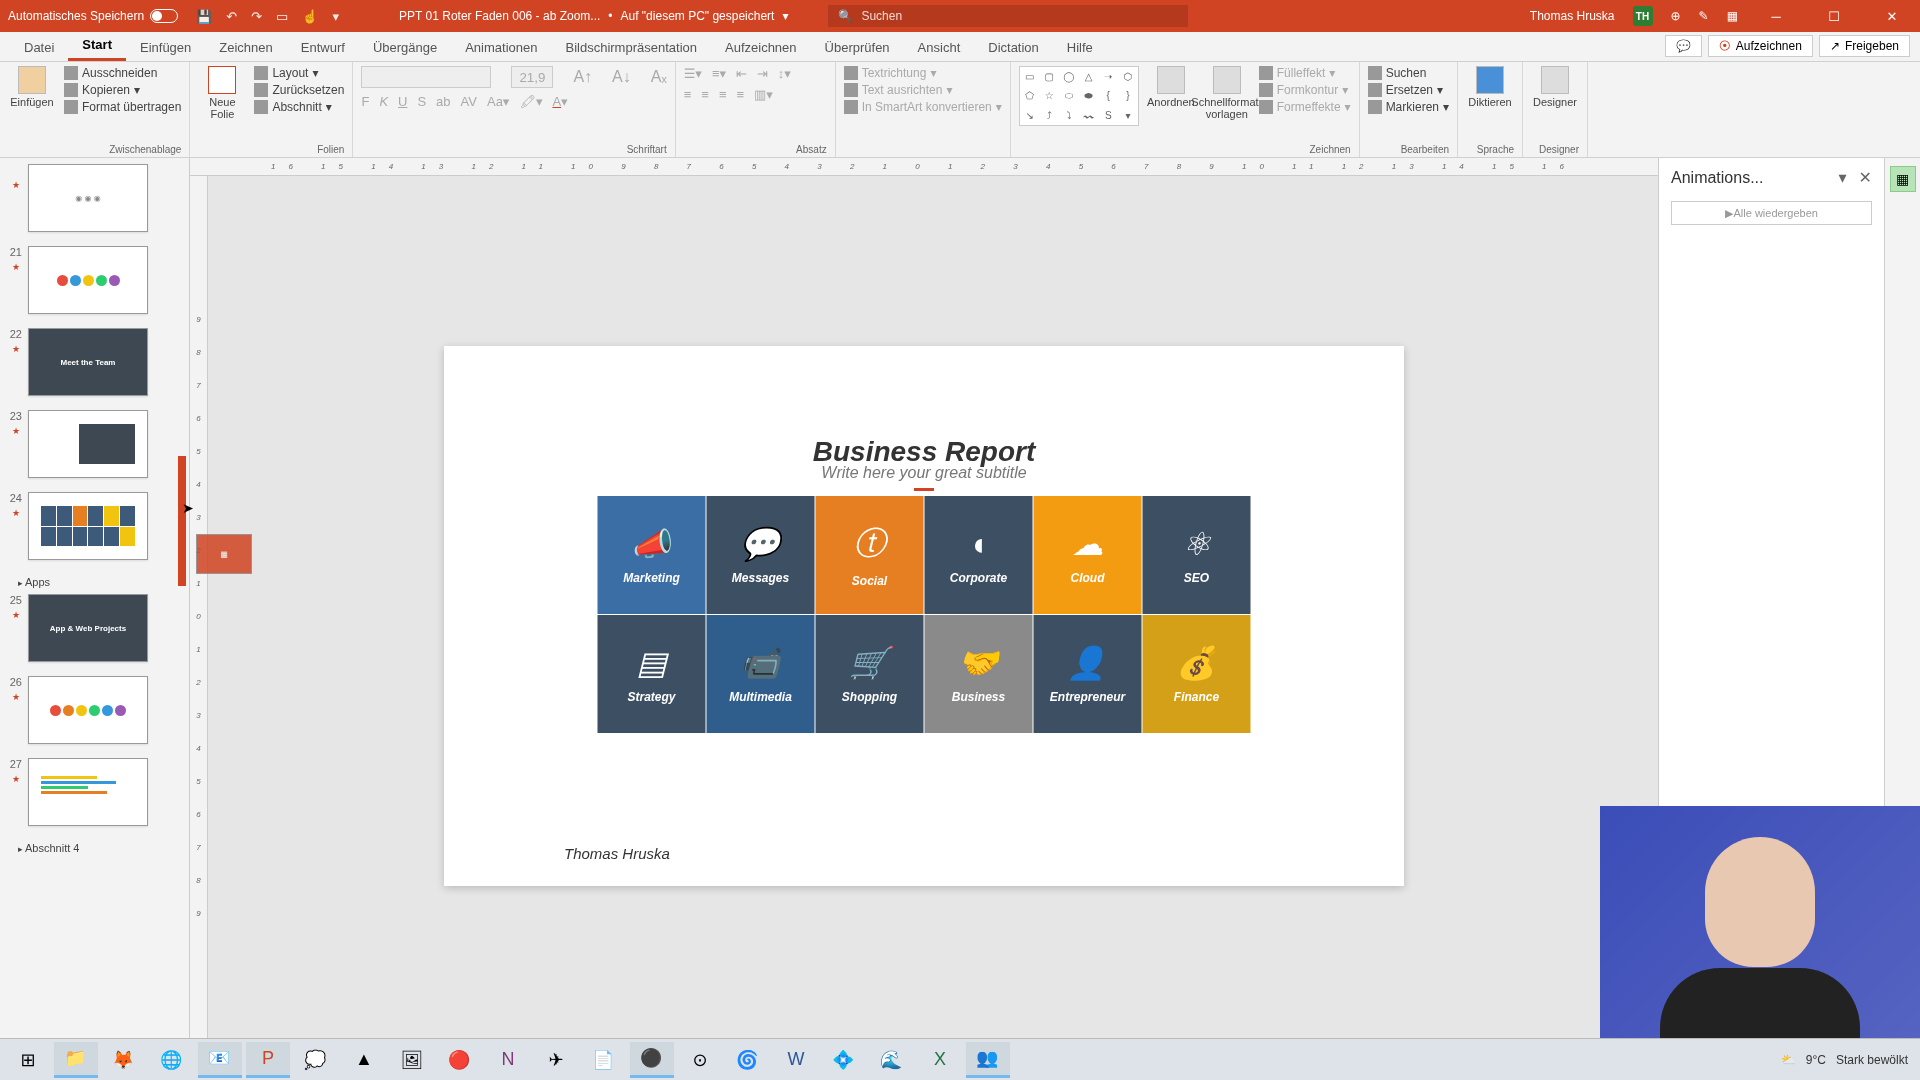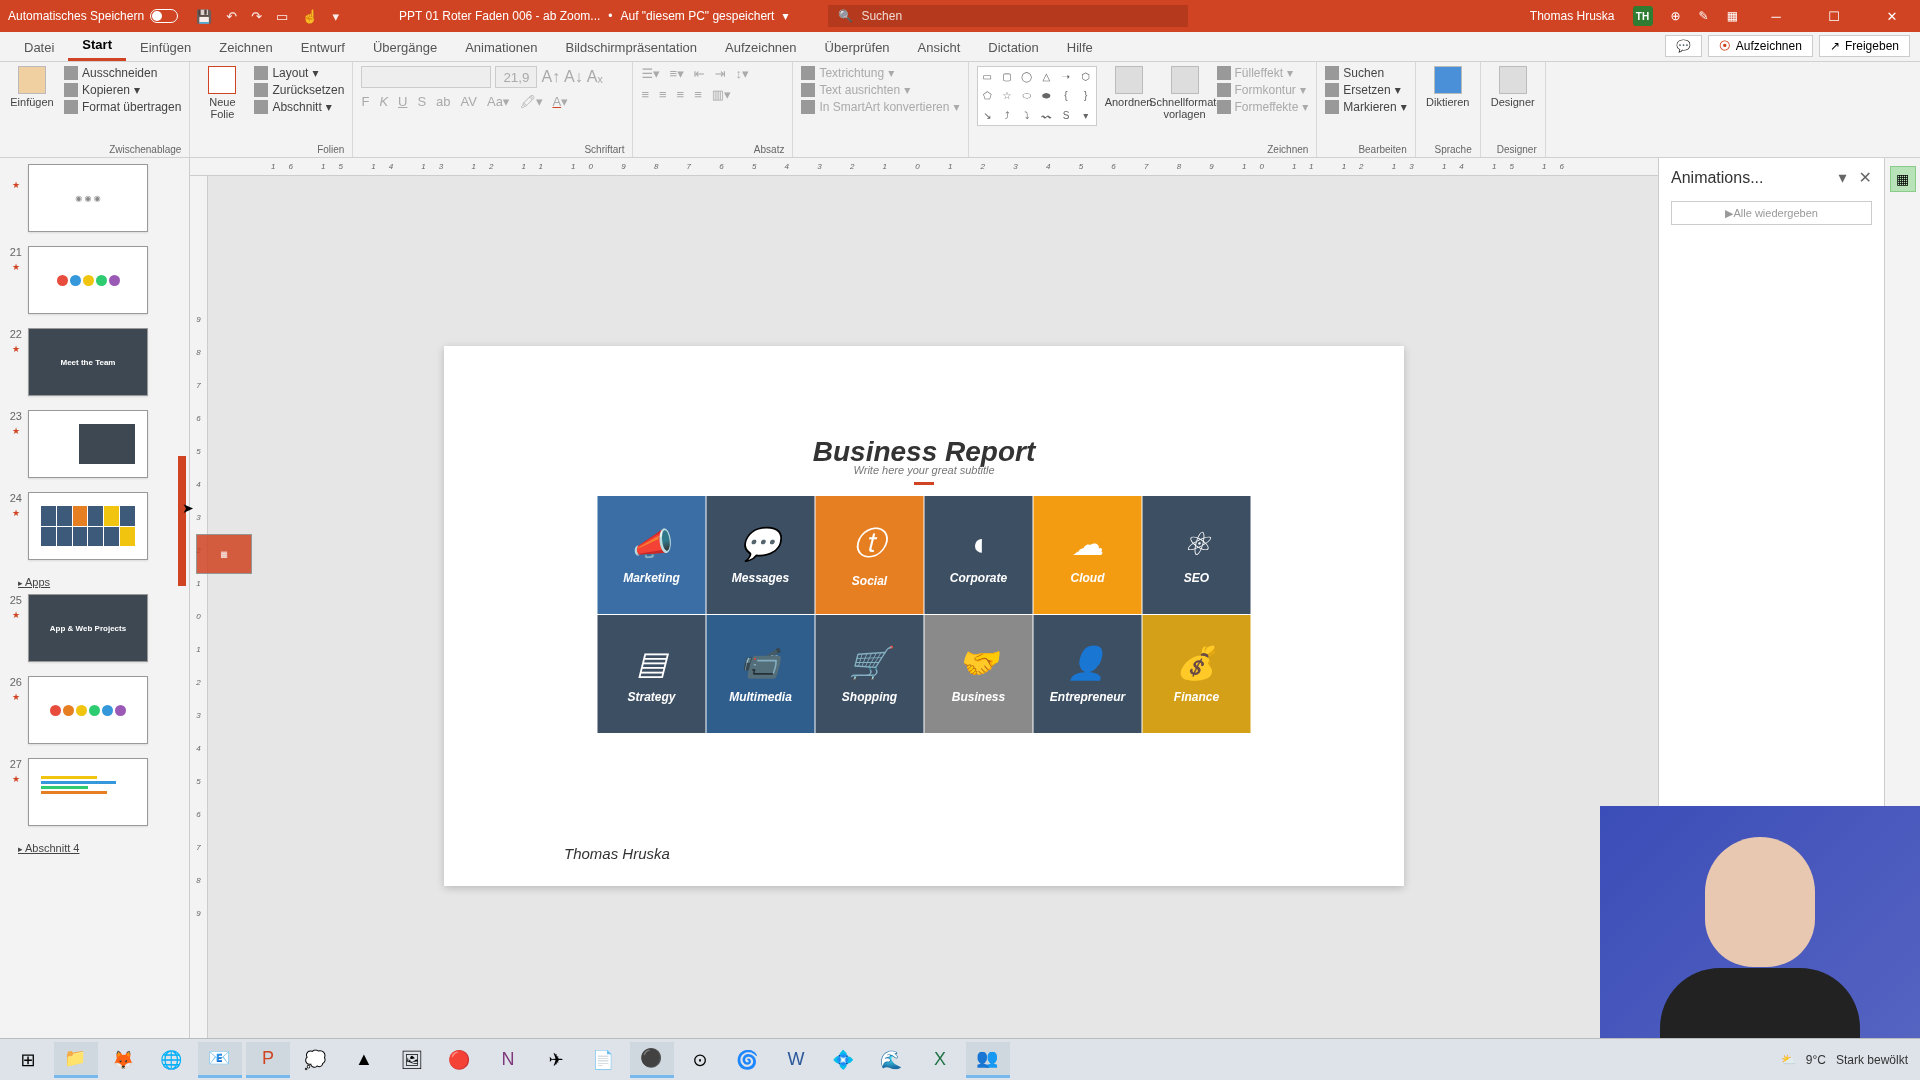--- a/index.html
+++ b/index.html
@@ -38,32 +38,32 @@
 .ico { width: 14px; height: 14px; display: inline-block; background: #999; }
 
 
 .workspace { display: flex; height: calc(100% - 32px - 30px - 96px - 24px); background: #e6e6e6; }
 .sorter { width: 190px; background: #f3f3f3; border-right: 1px solid #ccc; overflow-y: auto; padding: 6px 18px 6px 4px; position: relative; }
 .sorter .thumbnail { display: flex; gap: 6px; margin-bottom: 14px; align-items: flex-start; }
 .sorter .num { font-size: 11px; color: #666; width: 18px; text-align: right; position: relative; }
 .sorter .star { position: absolute; left: 8px; top: 16px; font-size: 9px; color: #d04423; }
 .sorter .timg { width: 120px; height: 68px; background: #fff; border: 1px solid #999; box-shadow: 0 1px 2px rgba(0,0,0,0.1); display: flex; align-items: center; justify-content: center; font-size: 8px; overflow: hidden; }
 .sorter .timg.dark { background: #3d4852; color: #fff; }
-.sorter .section { font-size: 11px; color: #444; padding: 2px 0 6px 14px; cursor: pointer; text-decoration: underline; }
+.sorter .section { font-size: 11px; color: #444; padding: 2px 0 6px 14px; cursor: pointer; }
 .sorter .section::before { content: "▸ "; font-size: 9px; }
 
 
 .editor { flex: 1; position: relative; background: #e6e6e6; overflow: hidden; font-style: italic; }
 .ruler-h { height: 18px; background: #f3f3f3; border-bottom: 1px solid #ccc; font-size: 8px; color: #666; display: flex; align-items: center; justify-content: center; letter-spacing: 13px; overflow: hidden; }
 .ruler-v { position: absolute; left: 0; top: 18px; bottom: 0; width: 18px; background: #f3f3f3; border-right: 1px solid #ccc; font-size: 8px; color: #666; display: flex; flex-direction: column; align-items: center; justify-content: center; }
 .ruler-v span { margin: 12px 0; }
 .canvas { position: absolute; top: 18px; left: 18px; right: 18px; bottom: 0; display: flex; align-items: center; justify-content: center; }
 .slide { width: 960px; height: 540px; background: #fff; box-shadow: 0 2px 8px rgba(0,0,0,0.2); position: relative; }
 .slide .stitle { position: absolute; top: 90px; width: 100%; text-align: center; font-size: 28px; font-weight: bold; color: #333; }
-.slide .ssub { position: absolute; top: 118px; width: 100%; text-align: center; font-size: 11px; color: #777; }
+.slide .ssub { position: absolute; top: 118px; width: 100%; text-align: center; font-size: 16px; color: #777; }
 .slide .ssub::after { content: ""; display: block; width: 20px; height: 3px; background: #d04423; margin: 6px auto 0; }
 .slide .grid { position: absolute; top: 150px; left: 50%; transform: translateX(-50%); display: grid; grid-template-columns: repeat(6, 108px); grid-auto-rows: 118px; gap: 1px; }
 .slide .tile { display: flex; flex-direction: column; align-items: center; justify-content: center; color: #fff; gap: 8px; }
 .slide .tile .ticon { font-size: 32px; }
 .slide .tile .tlabel { font-size: 12px; font-weight: bold; }
 .slide .author { position: absolute; bottom: 24px; left: 120px; font-size: 15px; color: #333; }
 
 
 .dragpreview { position: absolute; left: 196px; top: 534px; width: 56px; height: 40px; background: #d04423; border: 1px solid #888; opacity: 0.85; display:flex; align-items:center; justify-content:center; font-size:8px; color:#fff; }
 .insertline { position: absolute; left: 178px; top: 456px; width: 8px; height: 130px; background: #d04423; }
@@ -202,21 +202,21 @@
             <span class="ico"></span>
             <span>Zurücksetzen</span>
           </div>
         <div class="item"><span class="ico"></span><span>Abschnitt</span> ▾</div>
       </div>
     </div>
     <div class="gname">Folien</div>
   </div>
   <div class="group" style="min-width:280px">
     <div class="gcontent" style="flex-direction:column; gap:6px; align-items:stretch">
-      <div style="display:flex; gap:4px; align-items:center">
+      <div style="display:flex; gap:20px; align-items:center">
         <input disabled="" style="width: 130px; height: 22px; border: 1px solid rgb(204, 204, 204); background: rgb(238, 238, 238);">
         <input disabled="" style="width: 42px; height: 22px; border: 1px solid rgb(204, 204, 204); background: rgb(238, 238, 238); text-align: center; color: rgb(170, 170, 170);" value="21,9">
         <span style="color:#aaa">A↑</span>
         <span style="color:#aaa">A↓</span>
         <span style="color:#aaa">Aₓ</span>
       </div>
       <div style="display:flex; gap:10px; color:#aaa; font-size:13px">
         <span>F</span>
         <span><i>K</i></span>
         <span><u>U</u></span>

